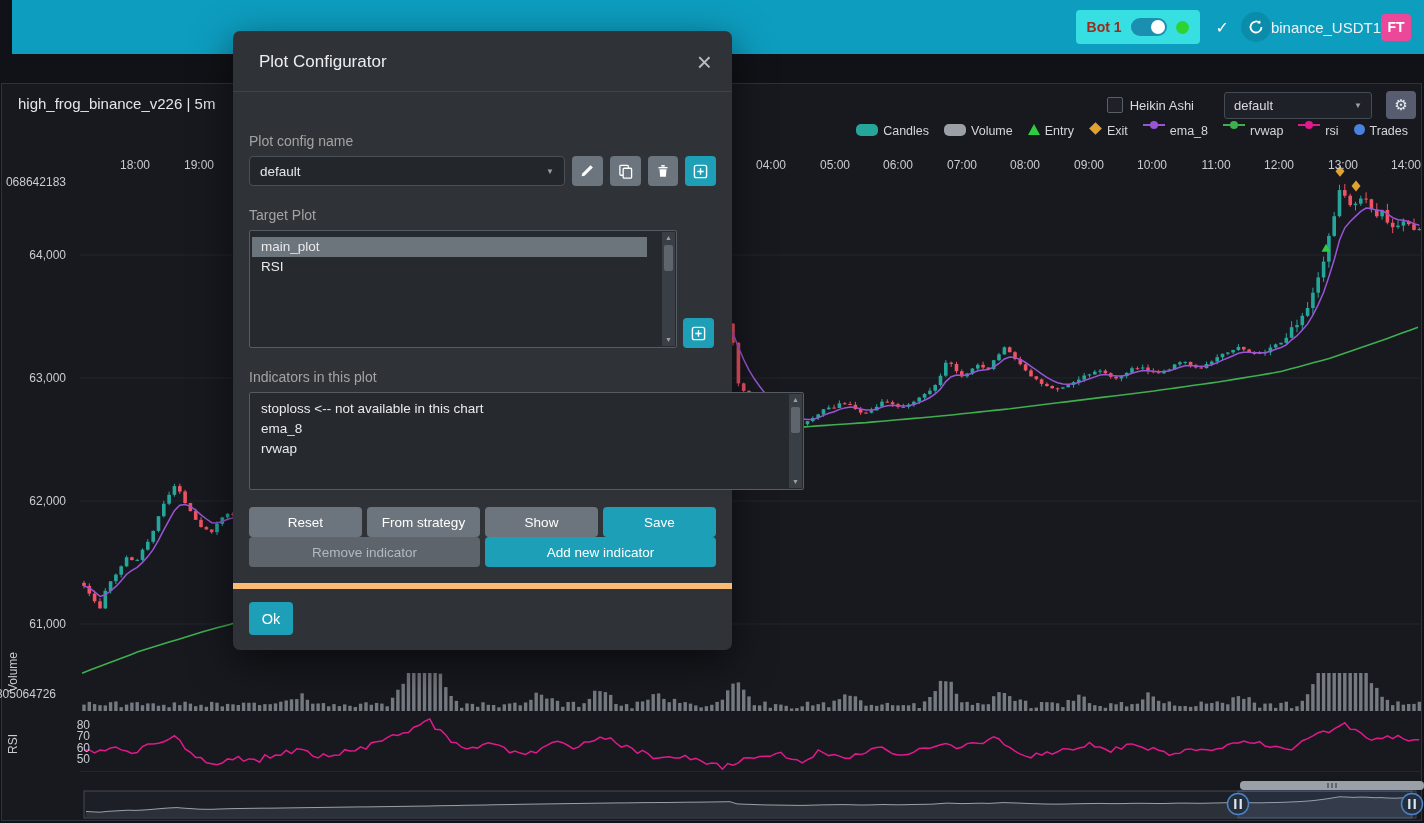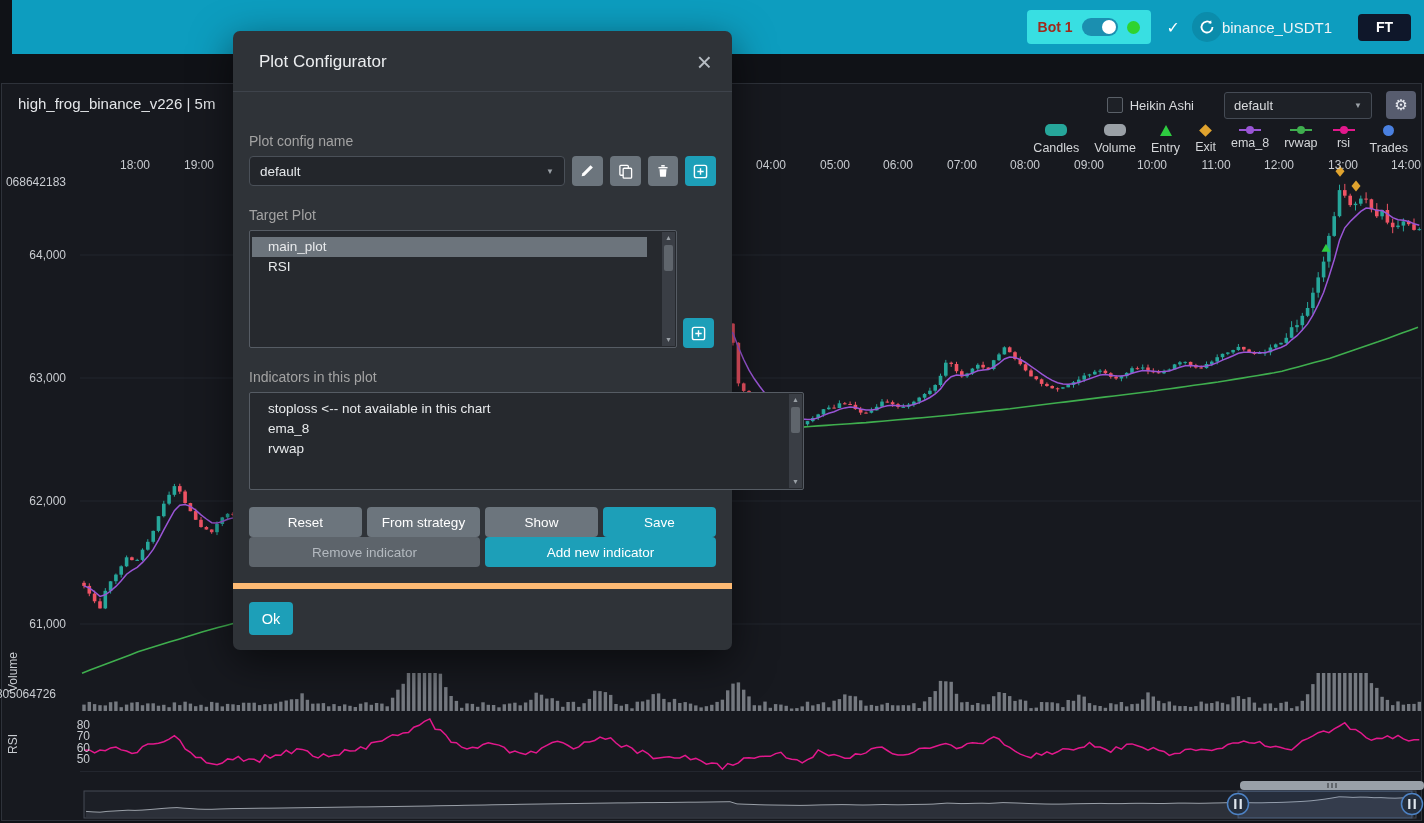--- a/index.html
+++ b/index.html
@@ -14,39 +14,39 @@
   .bot-pill{background:#38dfe2;border-radius:4px;height:34px;display:flex;align-items:center;
             padding:0 11px;gap:9px;}
   .bot-label{color:#a02a1d;font-size:14px;font-weight:bold;}
   .toggle{width:36px;height:18px;background:#1b8fb0;border-radius:9px;position:relative;display:inline-block;}
   .toggle .knob{position:absolute;right:2px;top:2px;width:14px;height:14px;border-radius:50%;background:#fff;}
   .status-dot{width:13px;height:13px;border-radius:50%;background:#2fd32f;display:inline-block;}
   .check{color:#fff;font-size:16px;margin-left:16px;}
   .refresh-btn{margin-left:12px;width:30px;height:30px;border-radius:50%;background:#0b8cab;border:none;
                display:flex;align-items:center;justify-content:center;}
   .pair{color:#f0f4f6;font-size:15px;}
-  .ft-badge{margin-left:26px;background:#0f172a;color:#fff;font-weight:bold;font-size:14px;border-radius:4px;
-            width:53px;height:27px;display:flex;align-items:center;justify-content:center;}
+  .ft-badge{background:#ec4899;color:#fff;font-weight:bold;font-size:14px;border-radius:4px;
+            width:30px;height:27px;display:flex;align-items:center;justify-content:center;}
 
   
   .chart-card{position:absolute;left:1px;top:83px;width:1421px;height:738px;background:#17191f;
               border:1px solid #2e323a;box-sizing:border-box;z-index:1;}
   #chart-svg{position:absolute;left:0;top:0;z-index:2;font-family:"Liberation Sans",sans-serif;}
   .chart-title{position:absolute;left:18px;top:95px;font-size:15px;color:#e4e6e9;z-index:3;}
   .chart-controls{position:absolute;top:91px;right:8px;display:flex;align-items:center;z-index:3;}
   .checkbox{width:14px;height:14px;border:1px solid #5a6068;background:#1e2127;border-radius:2px;}
   .ha-label{color:#d8dadd;font-size:13px;margin:0 30px 0 7px;}
   .tf-select{width:148px;height:27px;background:#1e2127;border:1px solid #454b55;border-radius:3px;
              color:#d9dbde;font-size:13px;display:flex;align-items:center;justify-content:space-between;
              padding:0 9px;box-sizing:border-box;}
   .chev{font-size:8px;color:#9aa0a6;}
   .gear-btn{margin-left:14px;width:30px;height:28px;background:#575c6e;border:none;border-radius:4px;
             color:#e8eaf0;font-size:15px;display:flex;align-items:center;justify-content:center;}
   .legend{position:absolute;top:124px;right:16px;display:flex;align-items:center;gap:15px;z-index:3;}
-  .lg-item{display:flex;align-items:center;gap:5px;color:#d4d6d9;font-size:12.5px;flex-direction:column;}
+  .lg-item{display:flex;gap:5px;color:#d4d6d9;font-size:12.5px;}
 
   
   .modal{position:absolute;left:233px;top:31px;width:499px;background:#2f3338;border-radius:7px;z-index:10;
          box-shadow:0 12px 40px rgba(0,0,0,.55);color:#e9ecef;}
   .modal-header{display:flex;justify-content:space-between;align-items:center;padding:15px 20px 13px;
                 border-bottom:1px solid #3e434b;}
   .modal-title{font-size:17px;font-weight:500;margin:6px;color:#eceef0;}
   .modal-close{background:none;border:none;color:#b7bdc3;font-size:26px;line-height:1;padding:0;}
   .modal-body{padding:20px 16px 16px;}
   .field-label{font-size:14px;color:#a3a3a3;display:block;margin-bottom:7px;margin-top:21px;}
@@ -57,21 +57,21 @@
   .ibtn{width:31px;height:30px;border:none;border-radius:4px;display:flex;align-items:center;
         justify-content:center;padding:0;}
   .ibtn.gray{background:#6c757d;}
   .ibtn.teal{background:#1d9fb8;}
   .list-row{display:flex;gap:6px;margin-bottom:20px;align-items:flex-end;}
   .listbox{position:relative;background:#26292e;border:1px solid #565c64;border-radius:2px;overflow:hidden;
            box-sizing:border-box;padding:6px 0 6px 2px;}
   .listbox.target{width:428px;height:118px;}
   .listbox.indicators{width:555px;height:98px;margin-bottom:3px;}
   .lb-items{margin-right:29px;}
-  .lb-item{font-size:13.5px;color:#e8eaec;padding:1px 16px;line-height:18px;white-space:nowrap;}
+  .lb-item{font-size:13.5px;color:#e8eaec;padding:1px 9px;line-height:18px;white-space:nowrap;}
   .lb-item.selected{background:#6c747c;}
   .lb-scrollbar{position:absolute;top:1px;right:1px;bottom:1px;width:13px;background:#3a3e45;
                 display:flex;flex-direction:column;align-items:center;justify-content:space-between;
                 padding:2px 0;box-sizing:border-box;}
   .lb-arrow{color:#9aa0a6;font-size:7px;line-height:8px;}
   .lb-thumb{position:absolute;top:13px;left:2px;width:9px;height:26px;background:#5f656c;border-radius:2px;}
   .btn{border:none;border-radius:4px;height:30px;font-size:13.5px;color:#fff;}
   .btnrow{display:flex;gap:5px;}
   .btnrow .btn{flex:1;}
   .btnrow.four{margin-top:17px;}

